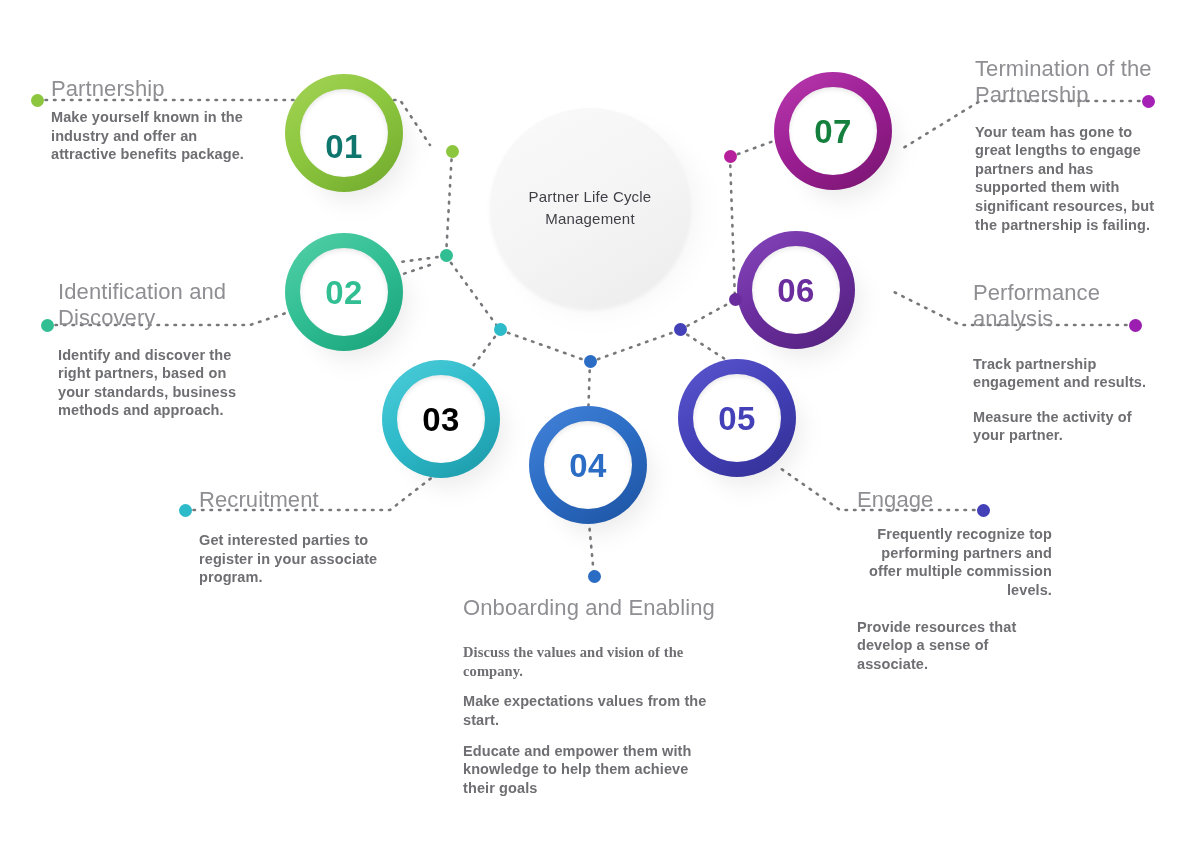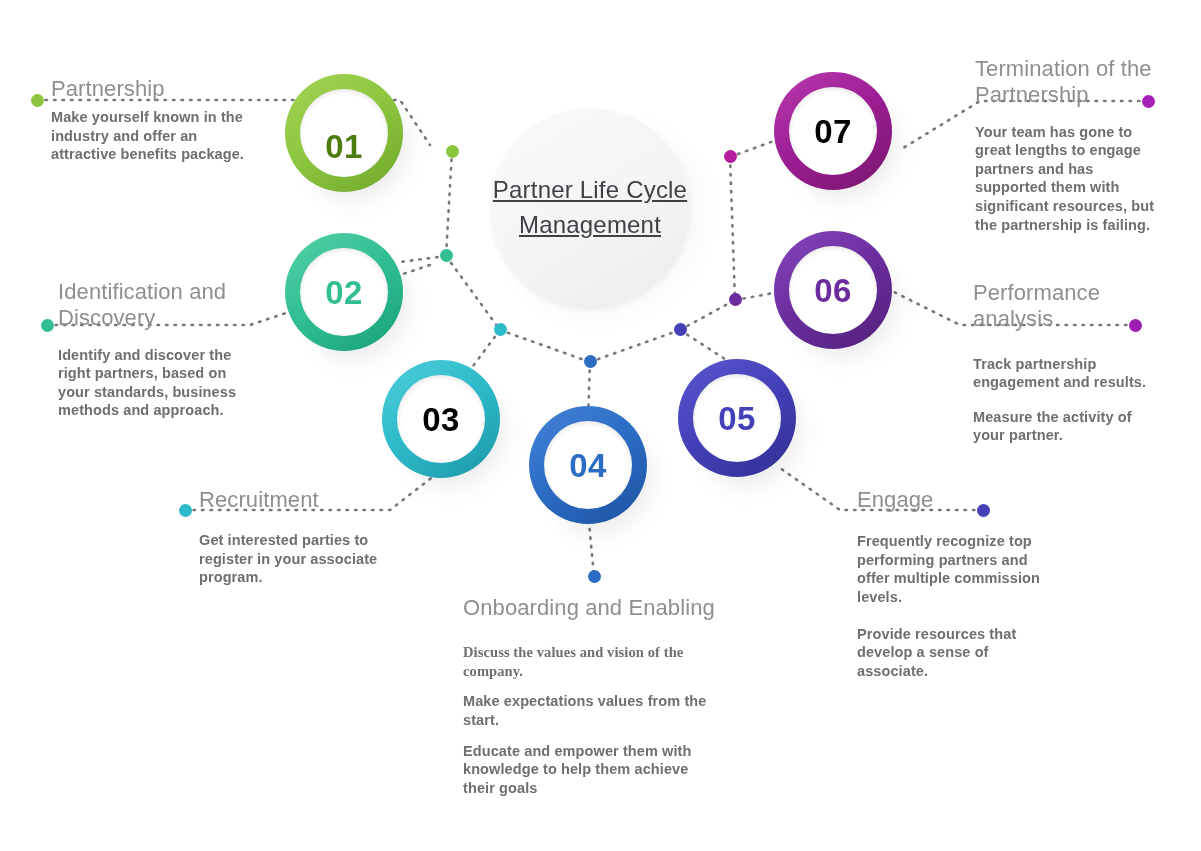--- a/index.html
+++ b/index.html
@@ -36,21 +36,21 @@
 
   
   #hub{
     position:absolute;left:490px;top:108px;width:200px;height:200px;border-radius:50%;
     background:linear-gradient(150deg,#fafafa 0%,#f4f4f5 55%,#ececed 100%);
     box-shadow:0 2px 4px rgba(0,0,0,.05);
     display:flex;align-items:center;justify-content:center;text-align:center;
     z-index:5;
   }
   #hub .hubtext{
-    font-size:24px;line-height:1.45;color:#3f3f46;font-weight:400;letter-spacing:.2px;text-decoration:underline;
+    font-size:15px;line-height:1.45;color:#3f3f46;font-weight:400;letter-spacing:.2px;
   }
   #hubshadow{
     position:absolute;left:513px;top:130px;width:205px;height:205px;border-radius:50%;
     background:radial-gradient(circle at 40% 38%, rgba(0,0,0,.16), rgba(0,0,0,0) 66%);
     filter:blur(11px);z-index:4;
   }
 
   
   .block{position:absolute;z-index:7;}
   .block .title{
@@ -118,21 +118,21 @@
   <div id="hub">
     <div class="hubtext">Partner
 Life Cycle
 Management</div>
   </div>
 
   <div class="node" style="left:285px;top:74px;">
     <div class="drop"></div>
     <div class="ring" style="background:linear-gradient(145deg,#a3d355 0%,#8CC63E 48%,#6fa82c 100%);"></div>
     <div class="inner">
-      <span class="num" style="color:#4d7c0f;margin-top:26px;">01</span>
+      <span class="num" style="color:#0f766e;margin-top:26px;">01</span>
     </div>
   </div>
 
   <div class="node" style="left:285px;top:233px;">
     <div class="drop"></div>
     <div class="ring" style="background:linear-gradient(145deg,#55d0a8 0%,#31BE93 48%,#17a079 100%);"></div>
     <div class="inner">
       <span class="num" style="color:#31BE93;">02</span>
     </div>
   </div>
@@ -154,33 +154,33 @@
   </div>
 
   <div class="node" style="left:678px;top:359px;">
     <div class="drop"></div>
     <div class="ring" style="background:linear-gradient(145deg,#5a57cf 0%,#4340B8 48%,#322f92 100%);"></div>
     <div class="inner">
       <span class="num" style="color:#4340B8;">05</span>
     </div>
   </div>
 
-  <div class="node" style="left:774px;top:231px;">
+  <div class="node" style="left:737px;top:231px;">
     <div class="drop"></div>
     <div class="ring" style="background:linear-gradient(145deg,#8747bd 0%,#6B2D9E 48%,#51217a 100%);"></div>
     <div class="inner">
       <span class="num" style="color:#6B2D9E;">06</span>
     </div>
   </div>
 
   <div class="node" style="left:774px;top:72px;">
     <div class="drop"></div>
     <div class="ring" style="background:linear-gradient(145deg,#bb3bb0 0%,#9B1E93 48%,#77156f 100%);"></div>
     <div class="inner">
-      <span class="num" style="color:#000000;">07</span>
+      <span class="num" style="color:#15803d;">07</span>
     </div>
   </div>
 
   <div class="block" style="left:51px;top:76px;width:200px;">
     <div class="title">Partnership</div>
     <p>Make yourself known in the industry and offer an attractive benefits package.</p>
   </div>
 
   <div class="block" style="left:199px;top:487px;width:195px;">
     <div class="title">Recruitment</div>
@@ -194,21 +194,21 @@
 
   <div class="block" style="left:463px;top:595px;width:260px;">
     <div class="title">Onboarding and Enabling</div>
     <p style="margin-top:22px;font-family:Liberation Serif, serif;">Discuss the values and vision of the company.</p>
     <p>Make expectations values from the start.</p>
     <p>Educate and empower them with knowledge to help them achieve their goals</p>
   </div>
 
   <div class="block" style="left:857px;top:487px;width:195px;">
     <div class="title">Engage</div>
-    <p style="margin-top:19px;">Frequently recognize top performing partners and offer multiple commission levels.</p>
+    <p style="margin-top:12px;text-align:right;">Frequently recognize top performing partners and offer multiple commission levels.</p>
     <p style="margin-top:18px;">Provide resources that develop a sense of associate.</p>
   </div>
 
   <div class="block" style="left:973px;top:280px;width:190px;">
     <div class="title">Performance analysis</div>
     <p style="margin-top:22px;">Track partnership engagement and results.</p>
     <p style="margin-top:16px;">Measure the activity of your partner.</p>
   </div>
 
   <div class="block" style="left:975px;top:56px;width:185px;">

